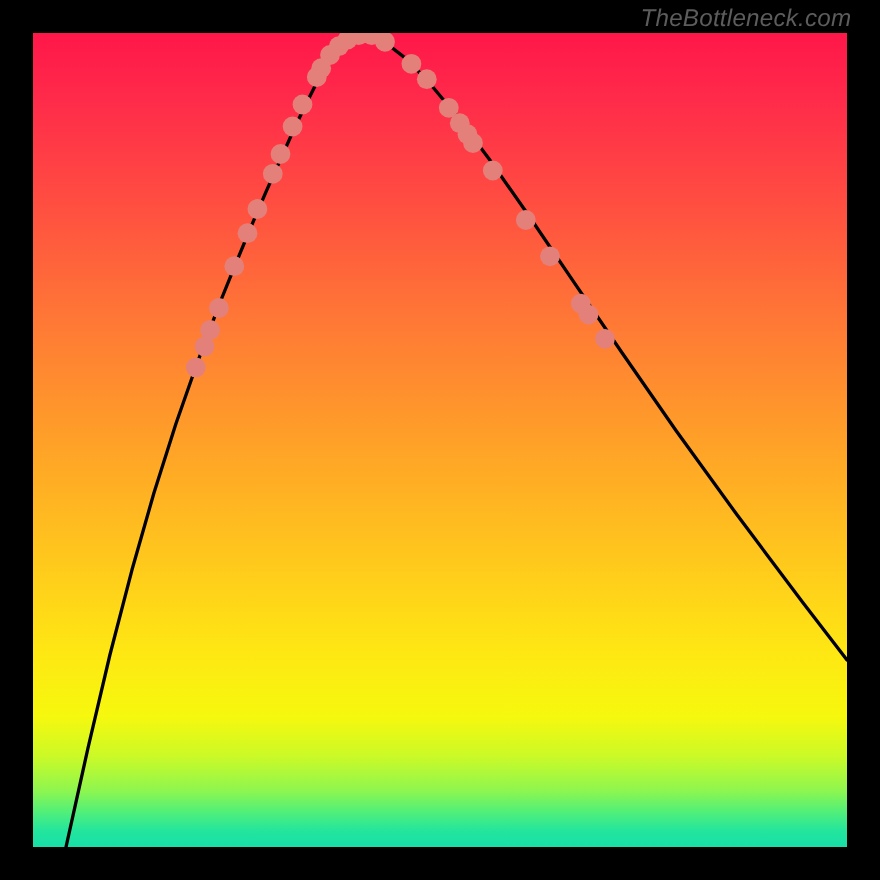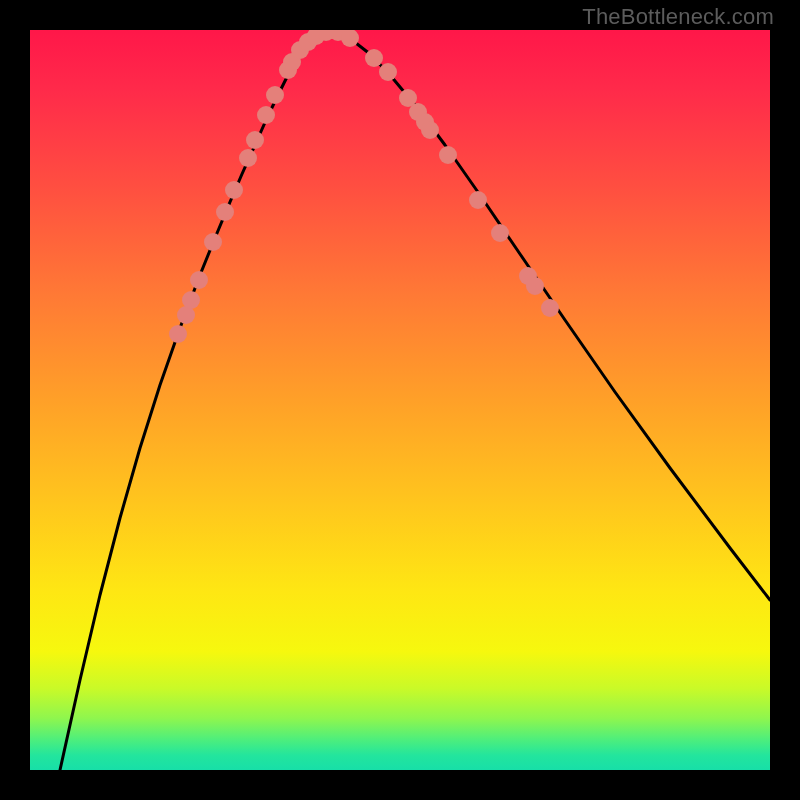--- a/index.html
+++ b/index.html
@@ -9,20 +9,21 @@
     height: 800px;
     overflow: hidden;
     background: #000;
     font-family: Arial, Helvetica, sans-serif;
   }
   .frame {
     position: relative;
     width: 784px;
     height: 800px;
     background: #000;
+    font-style: italic;
   }
   .plot-area {
     position: absolute;
     left: 30px;
     top: 30px;
     width: 740px;
     height: 740px;
     background: linear-gradient(
       to bottom,
       #ff1749 0%,

